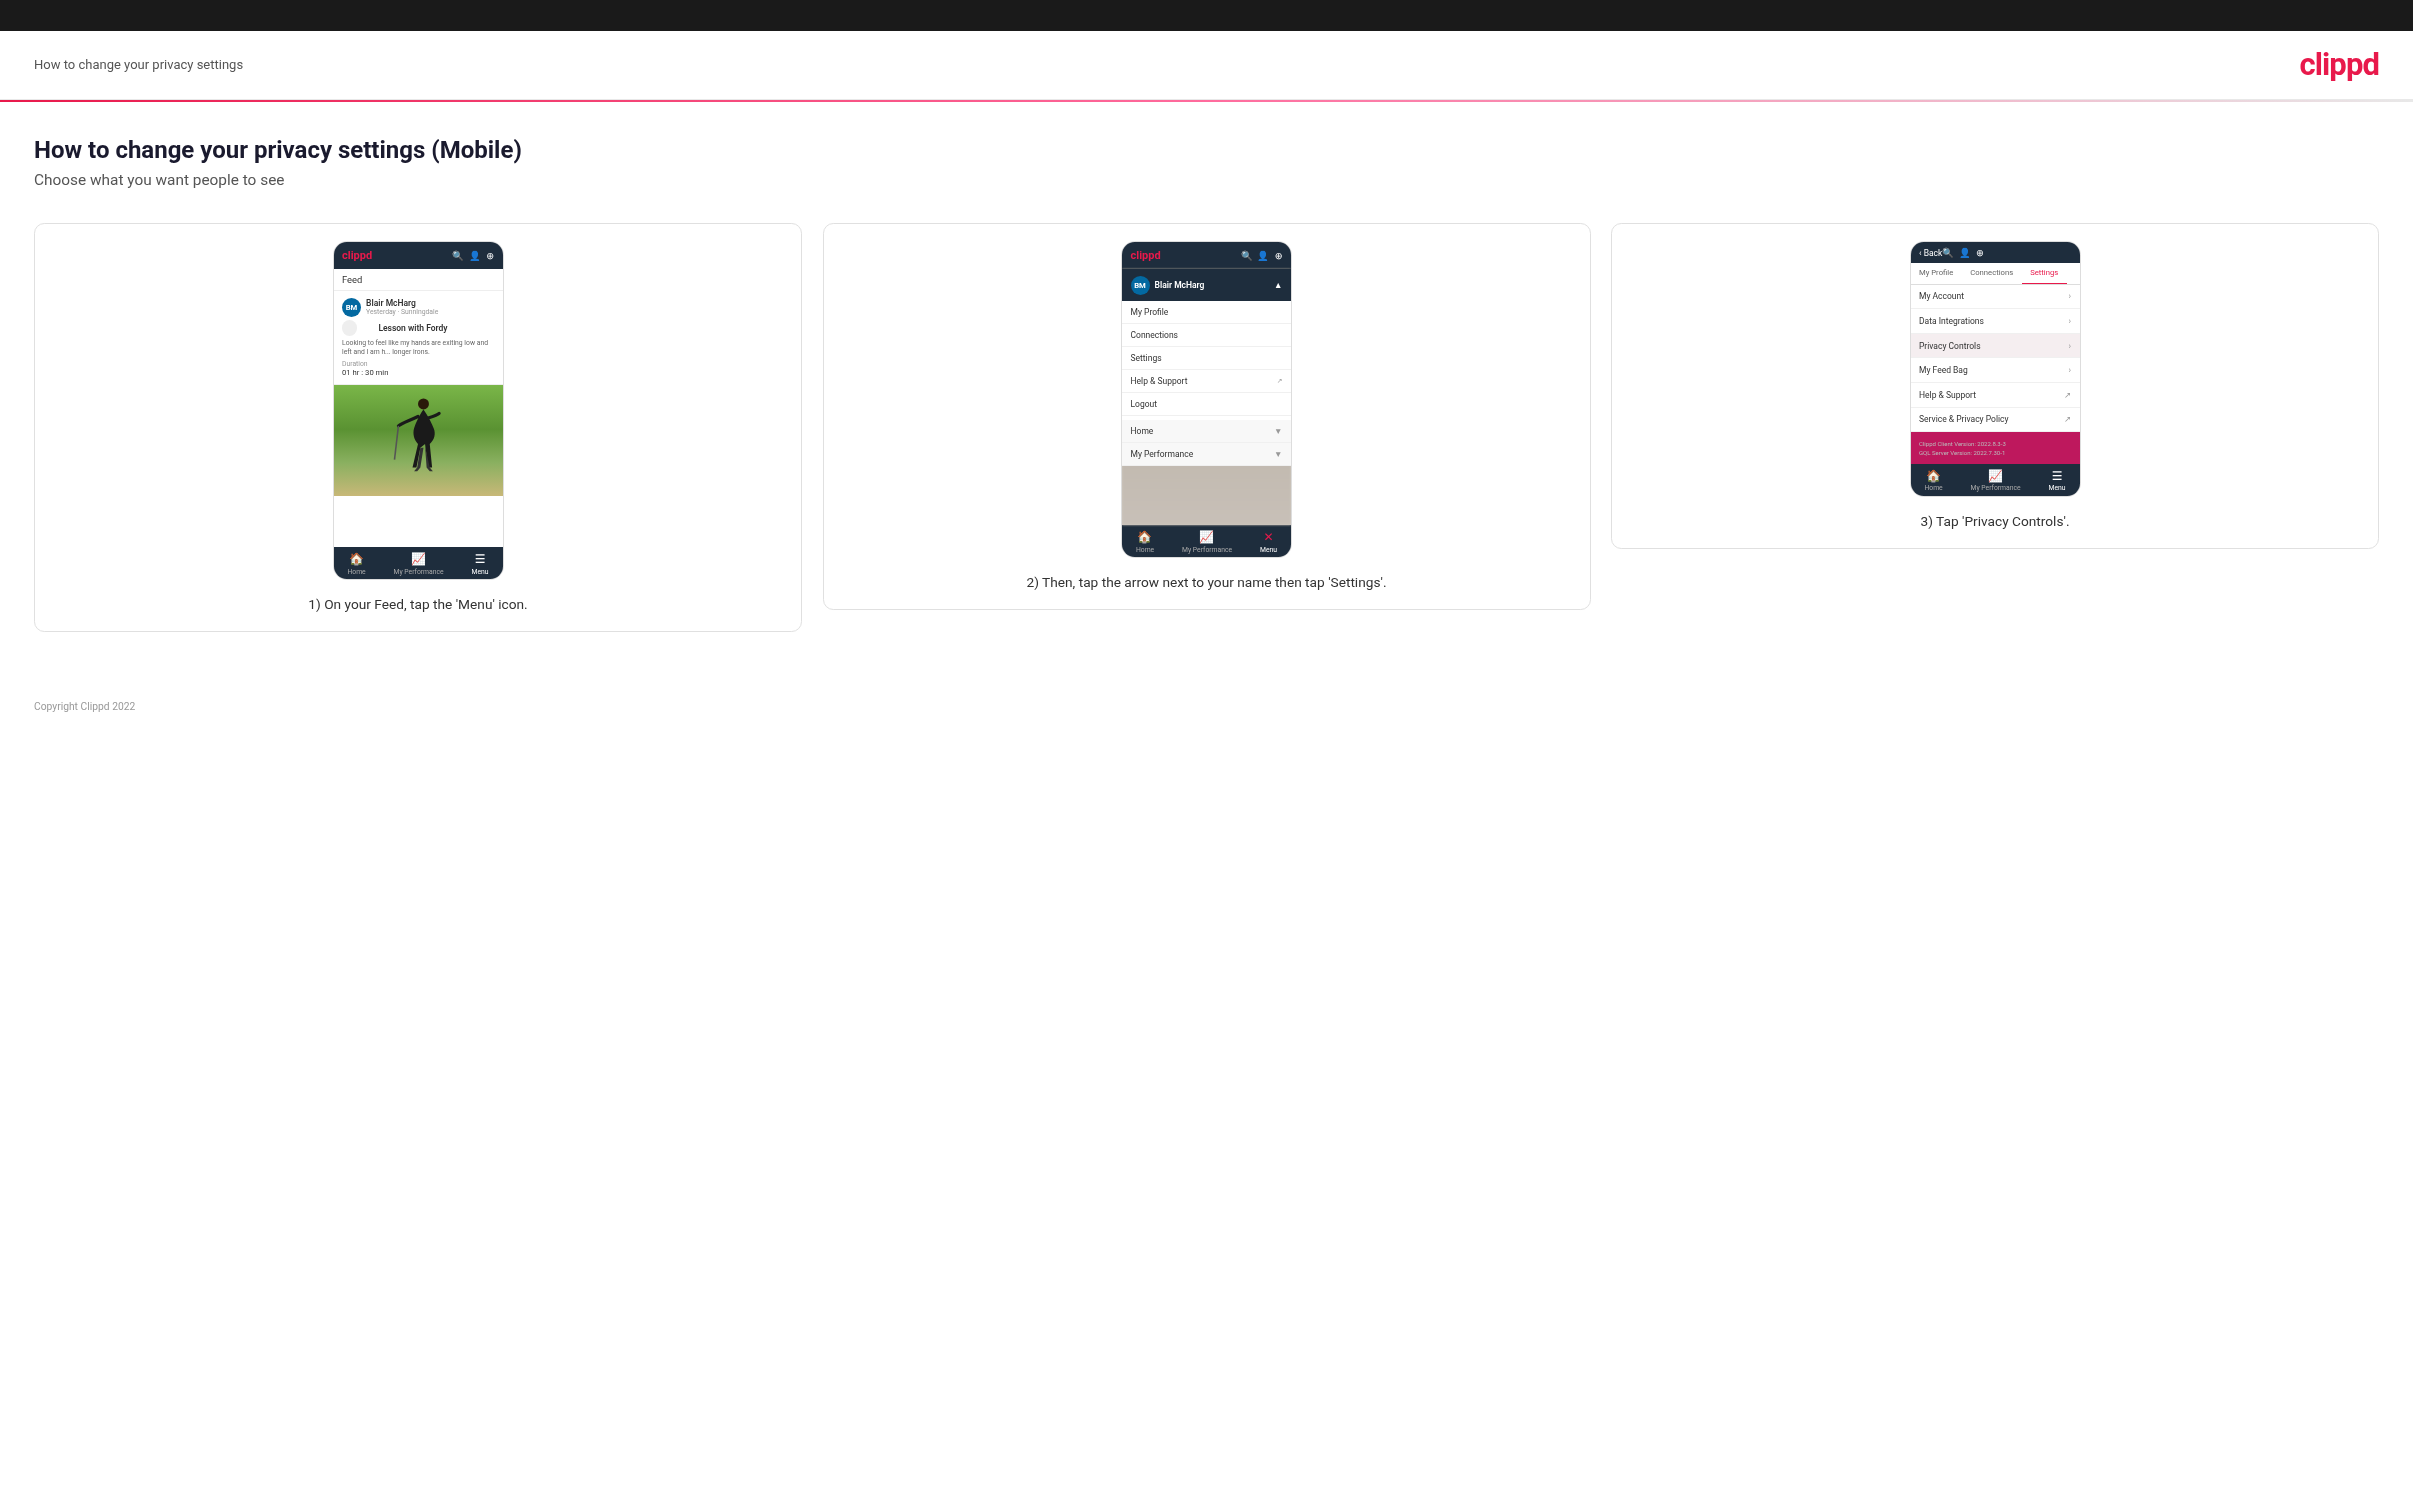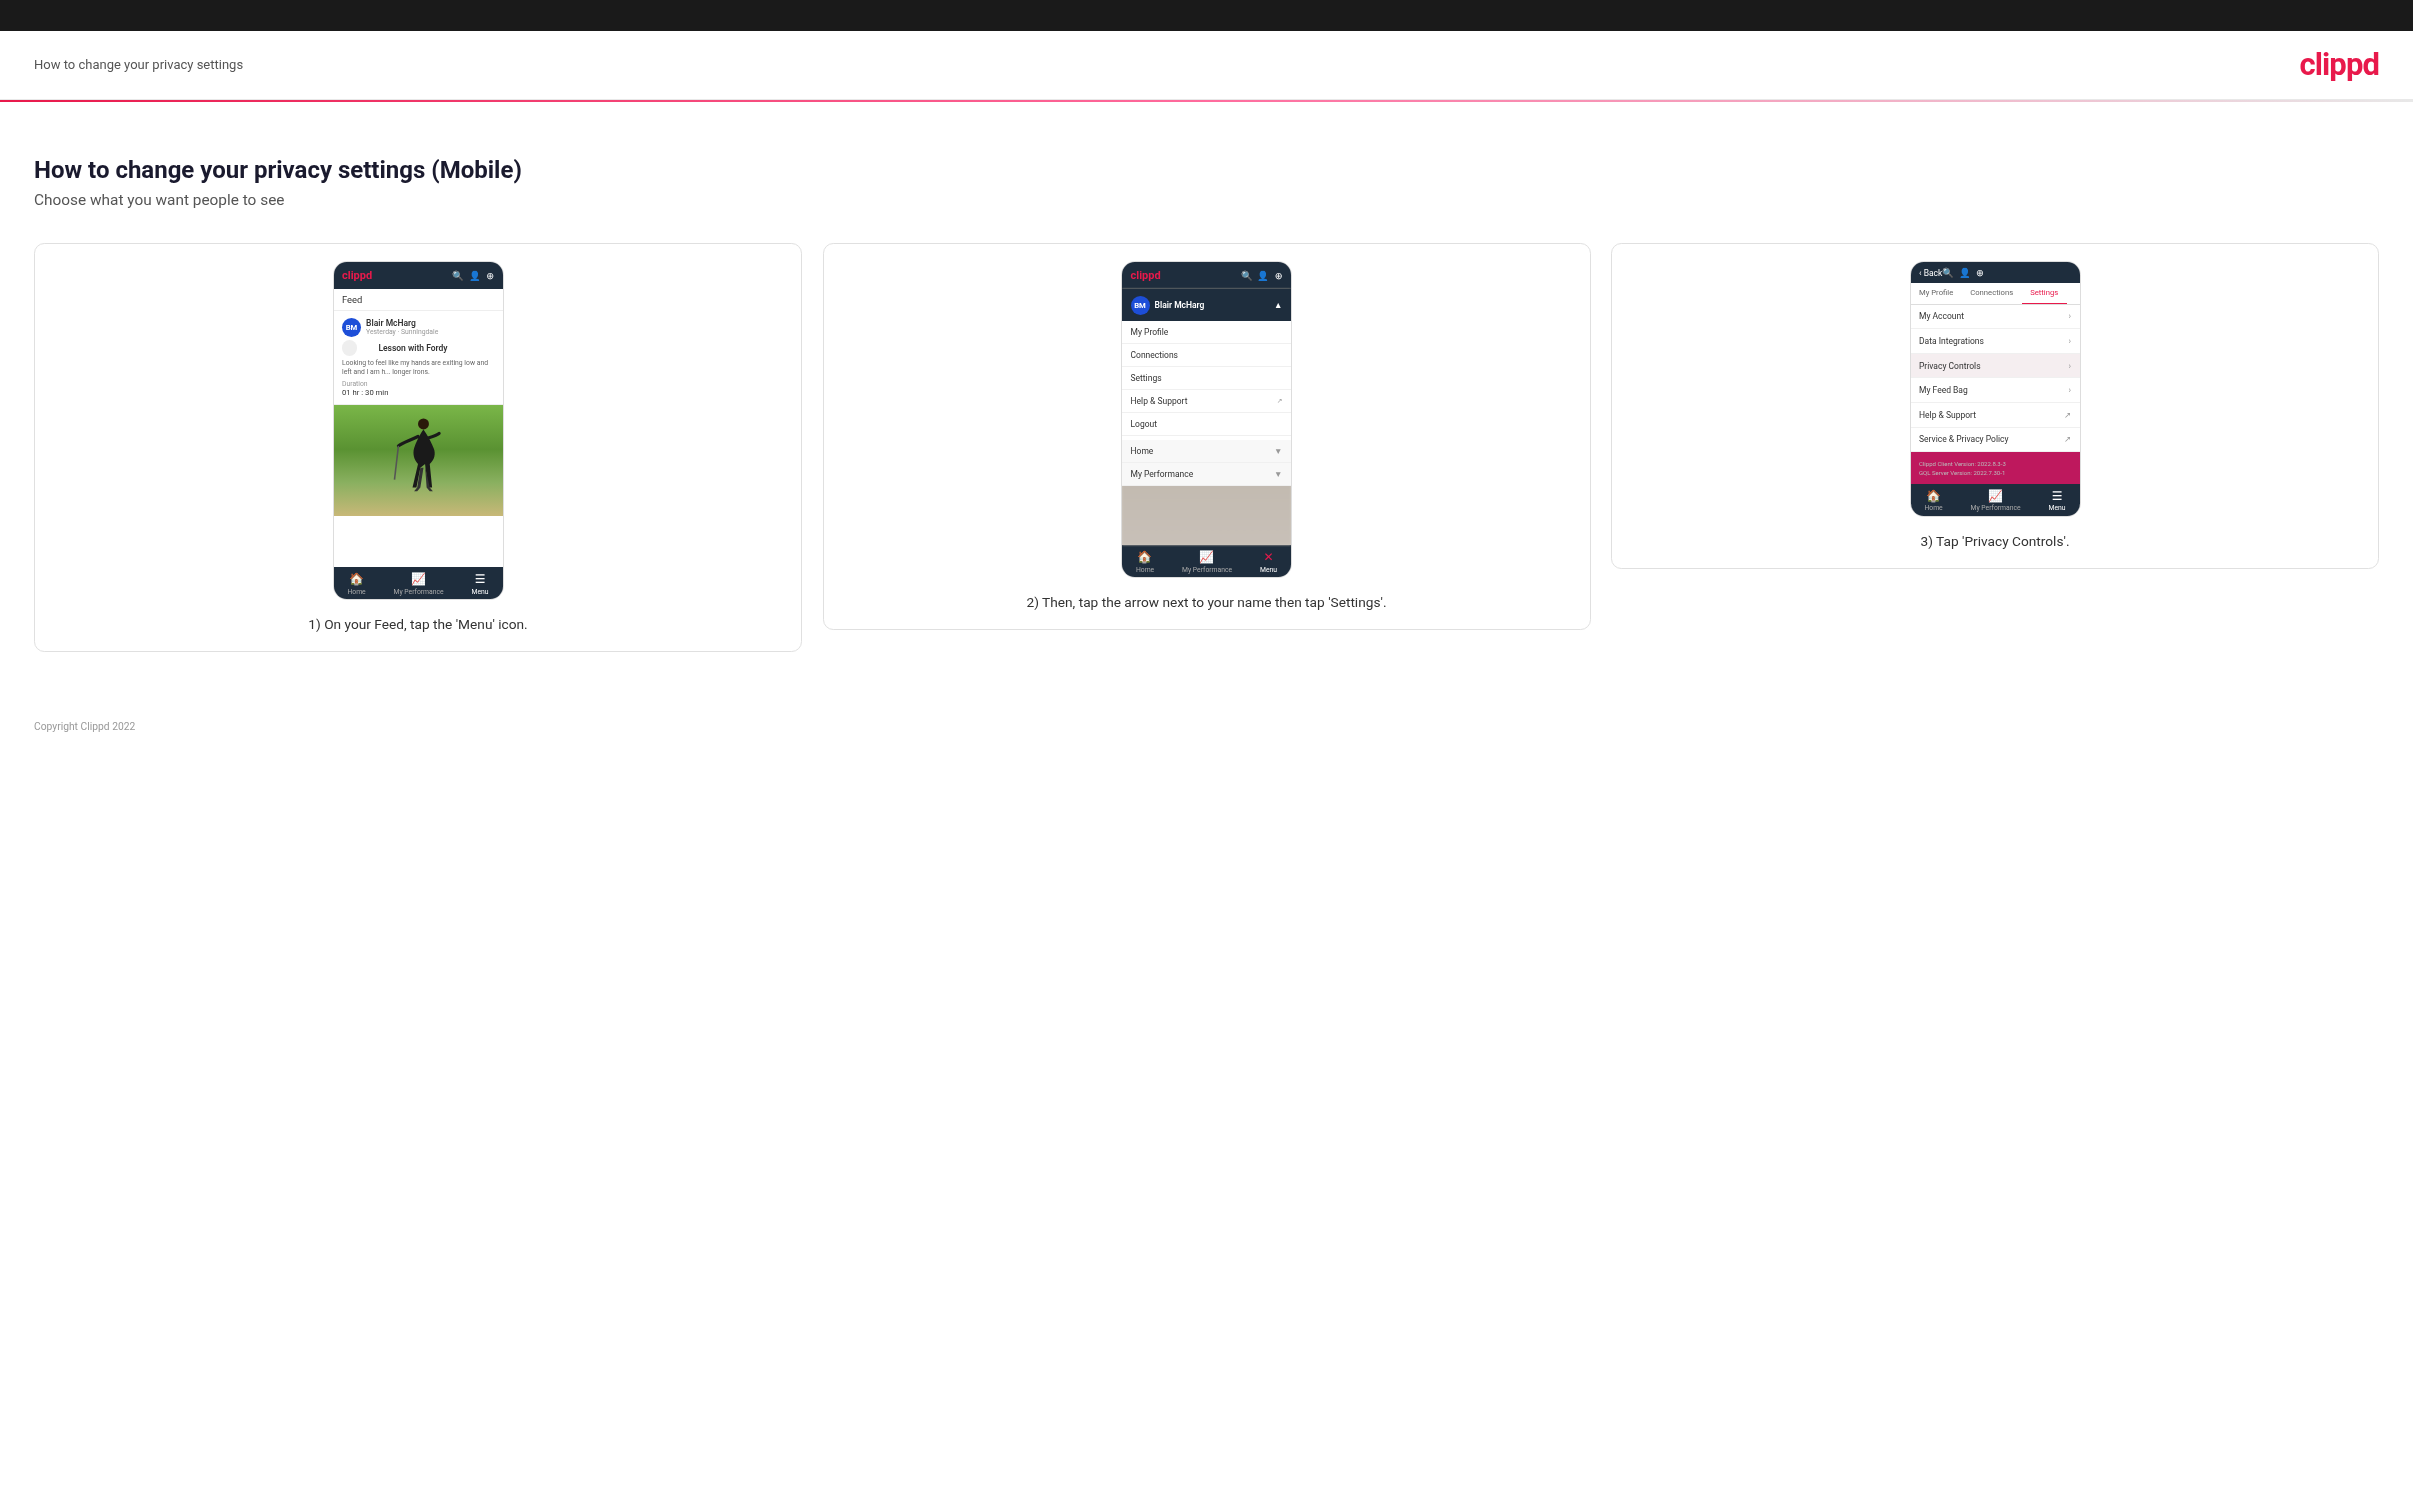--- a/index.html
+++ b/index.html
@@ -38,21 +38,20 @@
     
     .header-line {
       height: 2.6px;
       background: linear-gradient(to right, #e8194b, #ff6b9d, #e8e8e8);
       width: 100%;
     }
 
     
     .main {
       padding: 34px 34px 51px 34px;
-      margin-top: 20px;
     }
 
     .page-heading {
       font-size: 24px;
       font-weight: 700;
       color: #1a1a2e;
       margin-bottom: 6.8px;
     }
     .page-subheading {
       font-size: 15.4px;
@@ -131,21 +130,21 @@
     .feed-post-header {
       display: flex;
       align-items: center;
       gap: 5.1px;
       margin-bottom: 3.4px;
     }
     .avatar-circle {
       width: 19px;
       height: 19px;
       border-radius: 50%;
-      background: #1d4ed8;
+      background: #0369a1;
       display: flex;
       align-items: center;
       justify-content: center;
       font-size: 7.7px;
       color: #fff;
       font-weight: 700;
       flex-shrink: 0;
     }
     .post-name {
       font-size: 8.5px;

